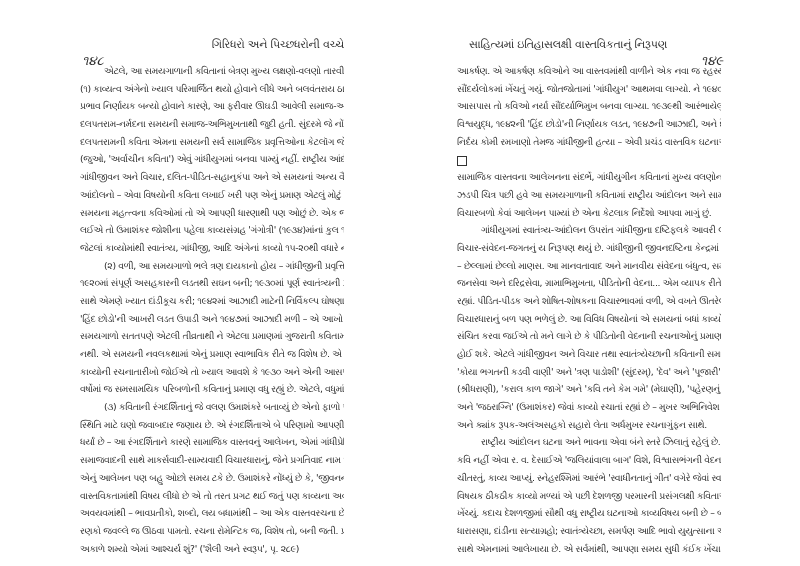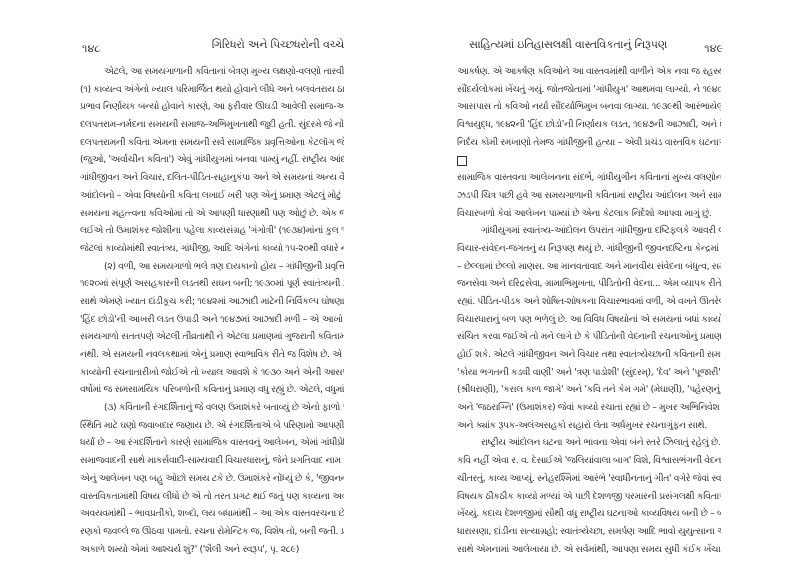--- a/index.html
+++ b/index.html
@@ -4,21 +4,21 @@
 <style>
   html, body { margin:0; padding:0; }
   body { width:800px; height:566px; background:#ffffff; position:relative; overflow:hidden;
          font-family:"DejaVu Sans", sans-serif; color:#2a2a2a; }
   .spread { position:absolute; left:0; top:0; width:800px; height:566px; }
   .page { position:absolute; top:0; height:566px; }
   .page.left { left:80px; width:264px; }
   .page.right { left:457px; width:264px; }
   .running-head { position:absolute; top:38px; left:0; width:264px; height:14px;
                   font-size:9.5px; line-height:14px; }
-  .folio { position:absolute; top:4px; font-size:11px; }
+  .folio { position:absolute; top:16px; font-size:13px;font-style:italic; }
   .left .folio { left:2px; }
   .right .folio { right:-2px; }
   .head-title { position:absolute; top:0; font-size:11px; letter-spacing:-0.2px; }
   .left .head-title { right:0; }
   .right .head-title { left:12px; }
   .body { position:absolute; top:62px; left:0; width:264px; }
   .line { height:17.7px; font-size:9.3px; line-height:17.7px; white-space:nowrap;
           overflow:hidden; text-align:justify; letter-spacing:-0.35px; }
   .line.indent { padding-left:24px; }
   .square { display:inline-block; width:8px; height:8px; border:1.2px solid #333;

